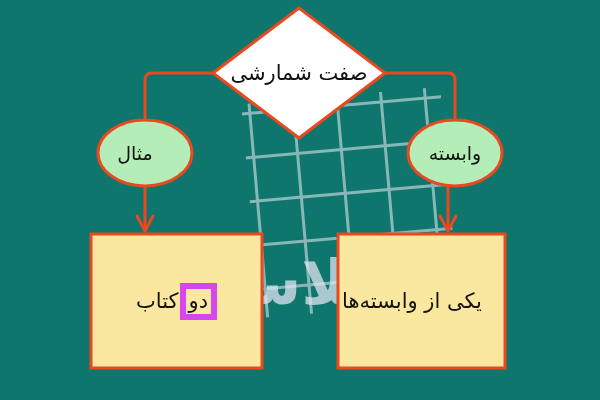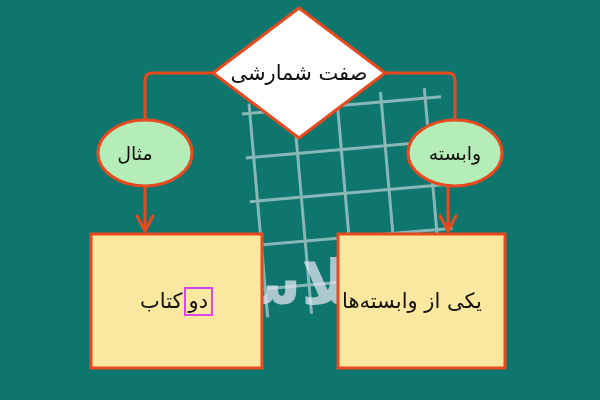--- a/index.html
+++ b/index.html
@@ -97,21 +97,21 @@
   .box-label.right { left: 339px; top: 235px; width: 146px; height: 133px; }
 
   .box-label .line {
     display: block;
     white-space: nowrap;
   }
 
   
   .hl {
     display: inline-block;
-    border: 2px solid #d946ef;
+    border: 6px solid #d946ef;
     padding: 1px 3px 2px 3px;
     margin: 0 1px;
     line-height: 1.05;
   }
 </style>
 </head>
 <body>
 
 <div id="canvas">
 

